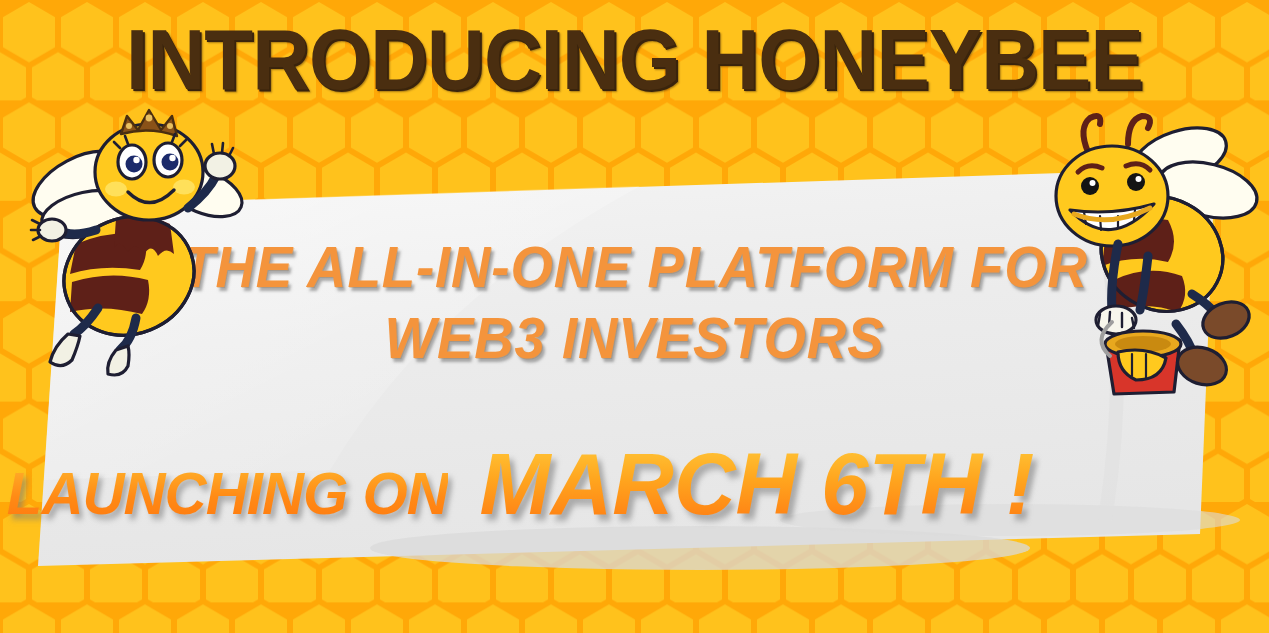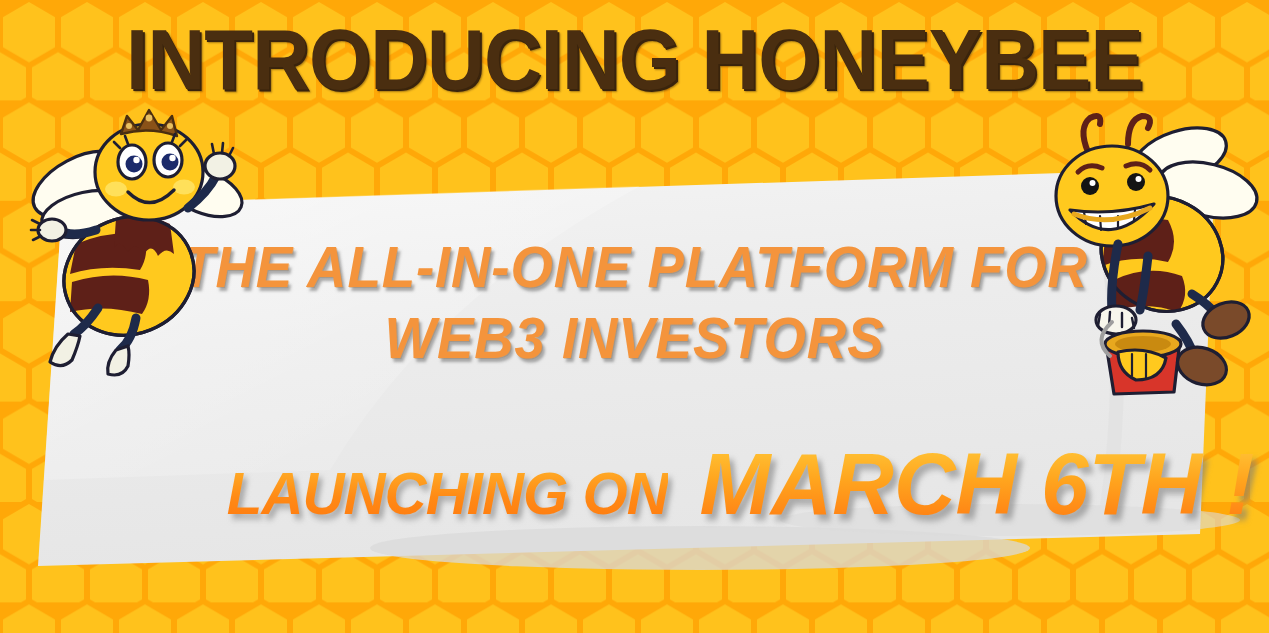--- a/index.html
+++ b/index.html
@@ -78,21 +78,21 @@
        3px 4px 3px rgba(110,110,110,0.55),
        1px 1px 0 rgba(200,140,70,0.35);
     white-space:nowrap;
   }
   .subtitle .line2 { display:block; margin-top:12px; }
 
   
   .launch {
     position:absolute;
     left:0; right:6px; top:440px;
-    text-align:right;
+    text-align:left;
     white-space:nowrap;
     line-height:1;
   }
   .launch .lead {
     font-family:"Liberation Sans", sans-serif;
     font-weight:bold;
     font-style:italic;
     font-size:60px;
     letter-spacing:-1px;
     background:linear-gradient(180deg,#FFB22A 0%, #FF8A15 55%, #FF7A10 100%);

